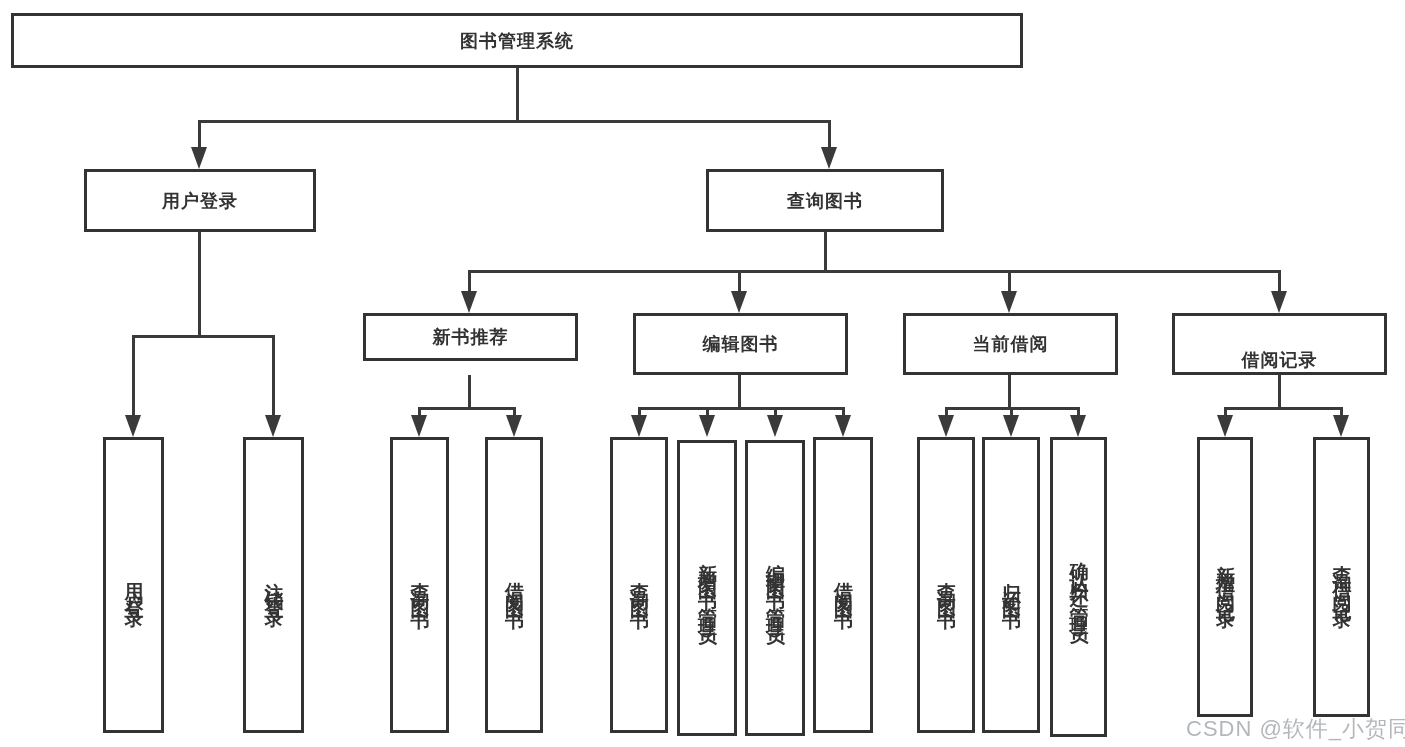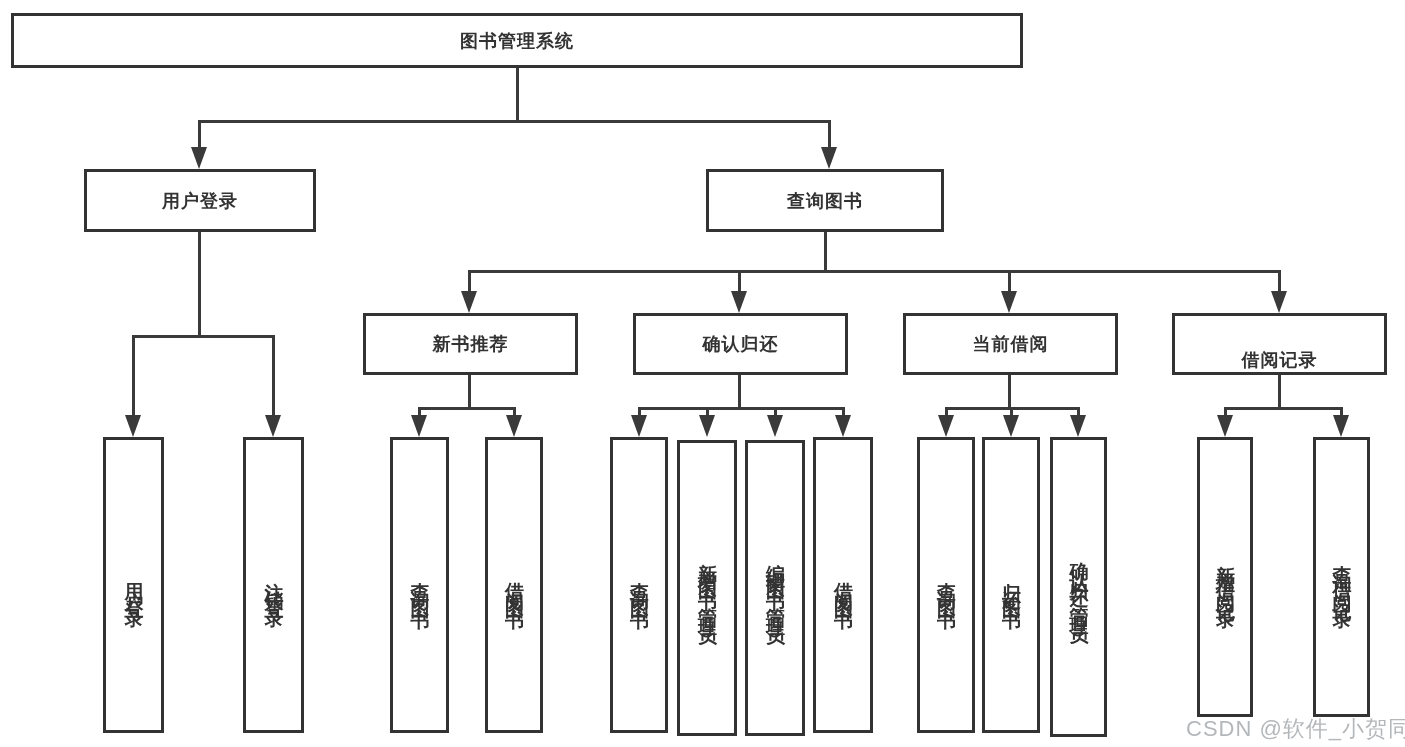--- a/index.html
+++ b/index.html
@@ -63,25 +63,25 @@
     <span>图书管理系统</span>
   </div>
 
   <div class="box" style="left:84px; top:169px; width:232px; height:63px;">
     <span>用户登录</span>
   </div>
   <div class="box" style="left:706px; top:169px; width:238px; height:63px;">
     <span>查询图书</span>
   </div>
 
-  <div class="box" style="left:363px; top:313px; width:215px; height:62px;">
+  <div class="box" style="left:363px; top:313px; width:215px; height:48px;">
     <span>新书推荐</span>
   </div>
   <div class="box" style="left:633px; top:313px; width:215px; height:62px;">
-    <span>确认归还</span>
+    <span>编辑图书</span>
   </div>
   <div class="box" style="left:903px; top:313px; width:215px; height:62px;">
     <span>当前借阅</span>
   </div>
   <div class="box" style="left:1172px; top:313px; width:215px; height:62px;align-items:flex-end;">
     <span>借阅记录</span>
   </div>
 
   <div class="box vbox" style="left:103px; top:437px; width:61px; height:296px;">
     <span class="vtext">用户登录</span>

